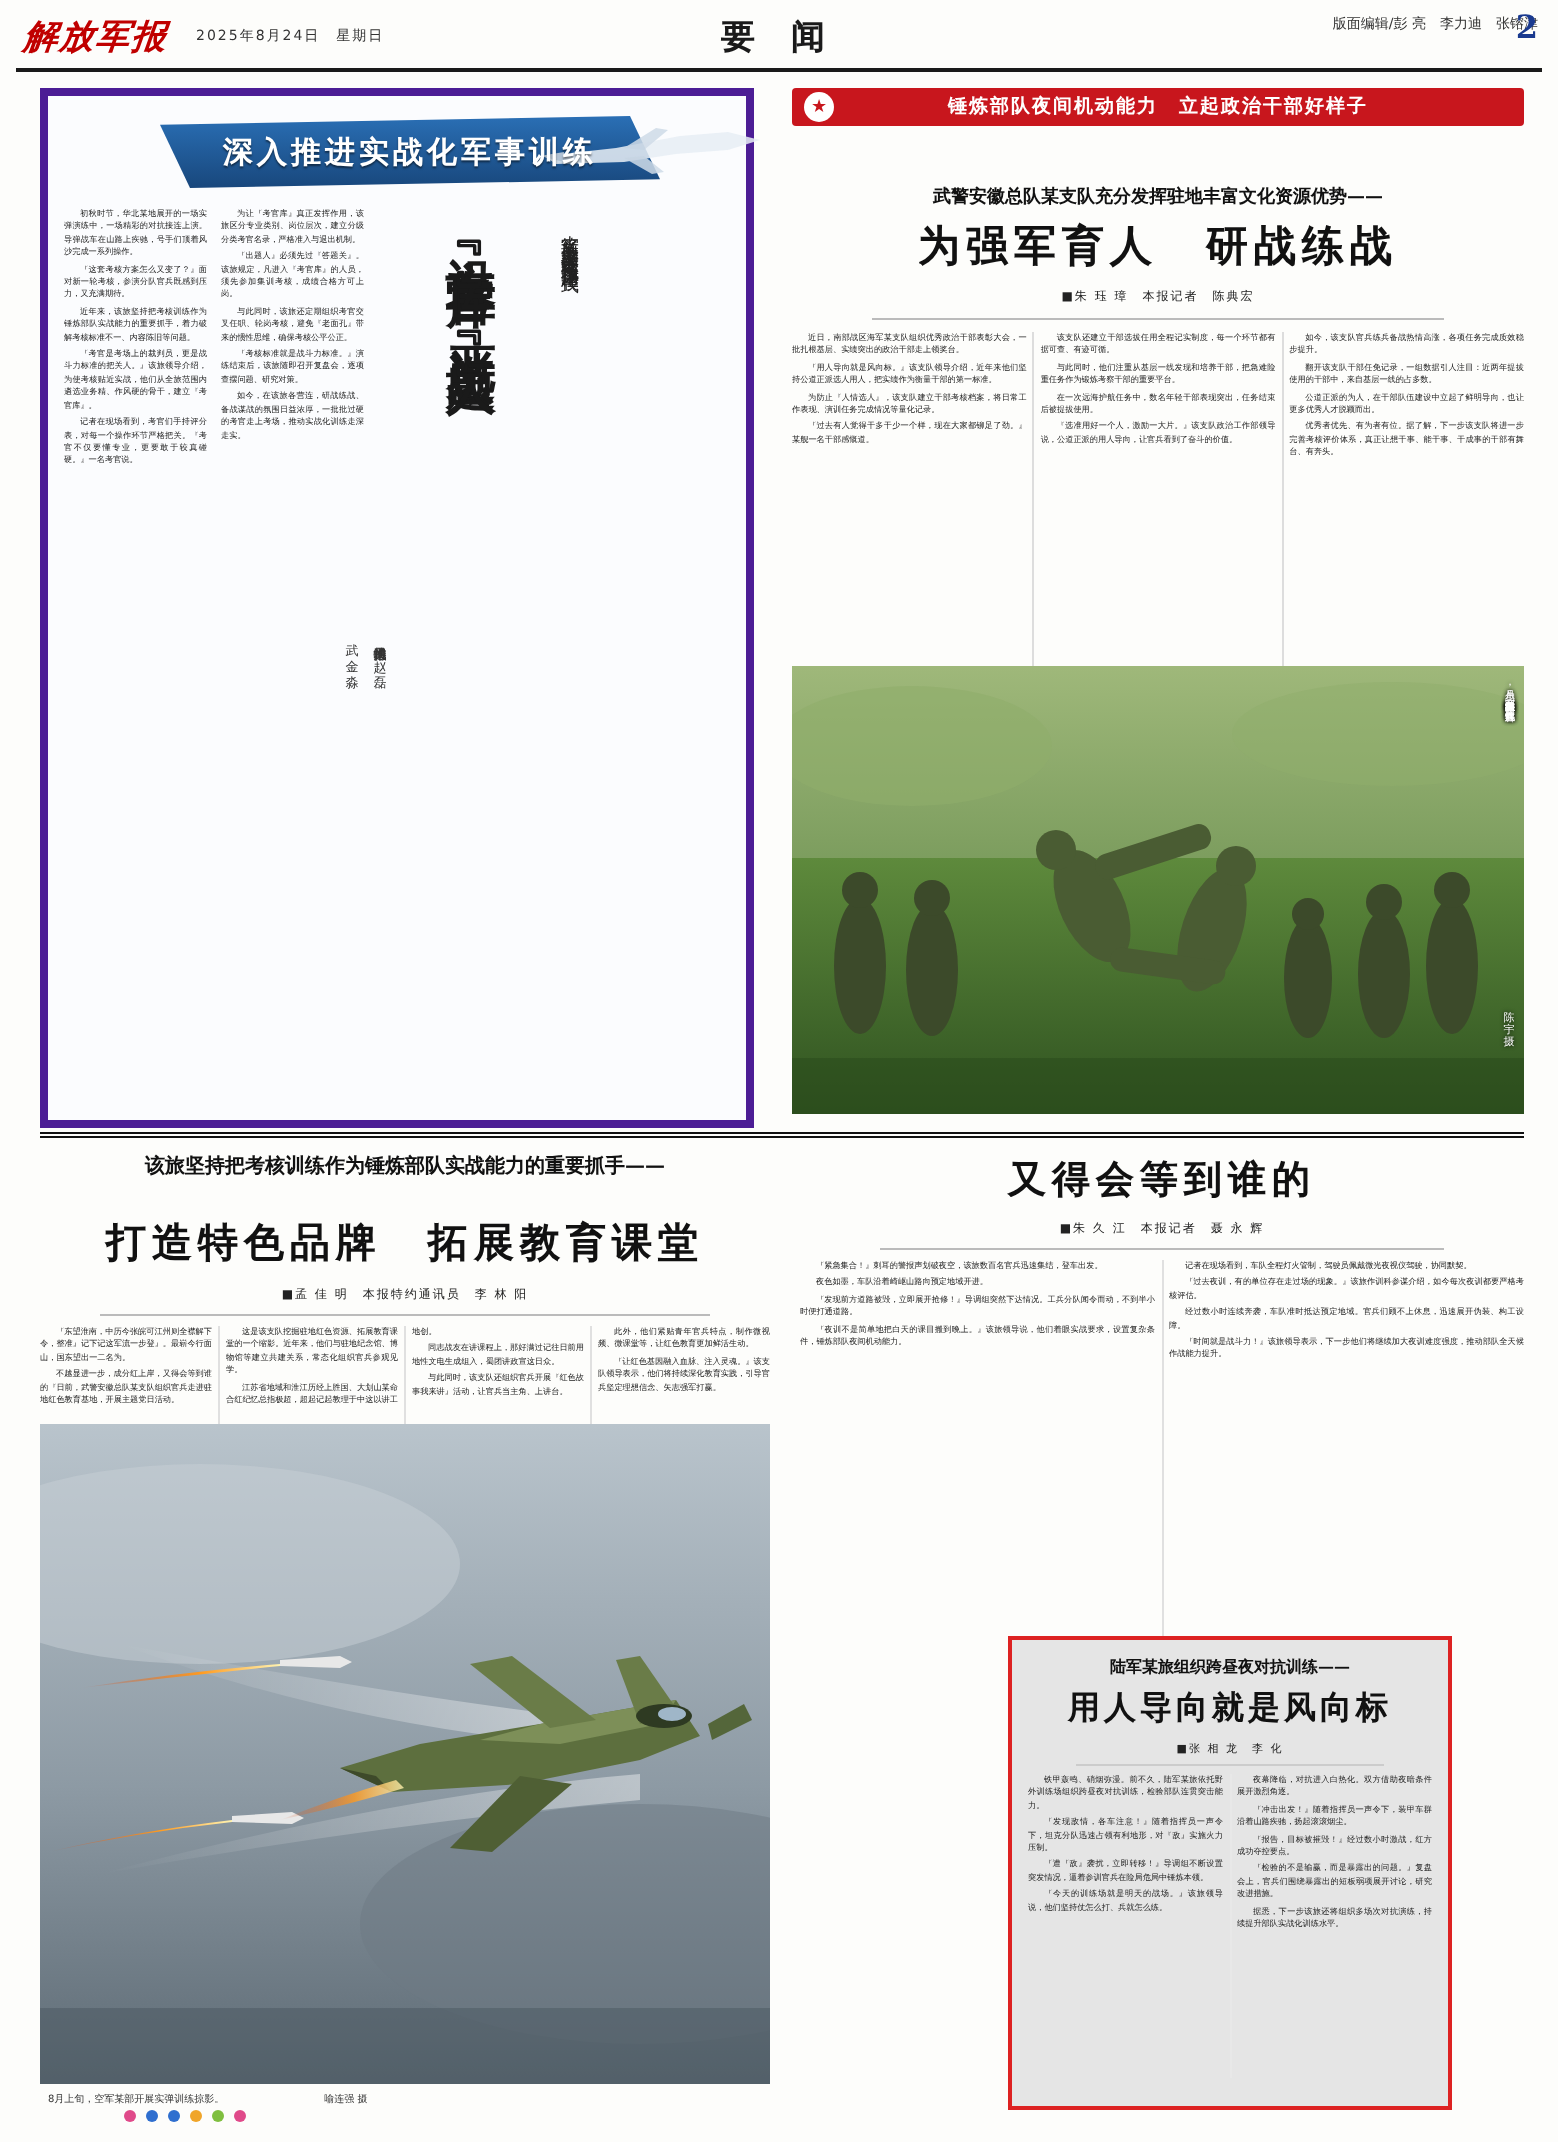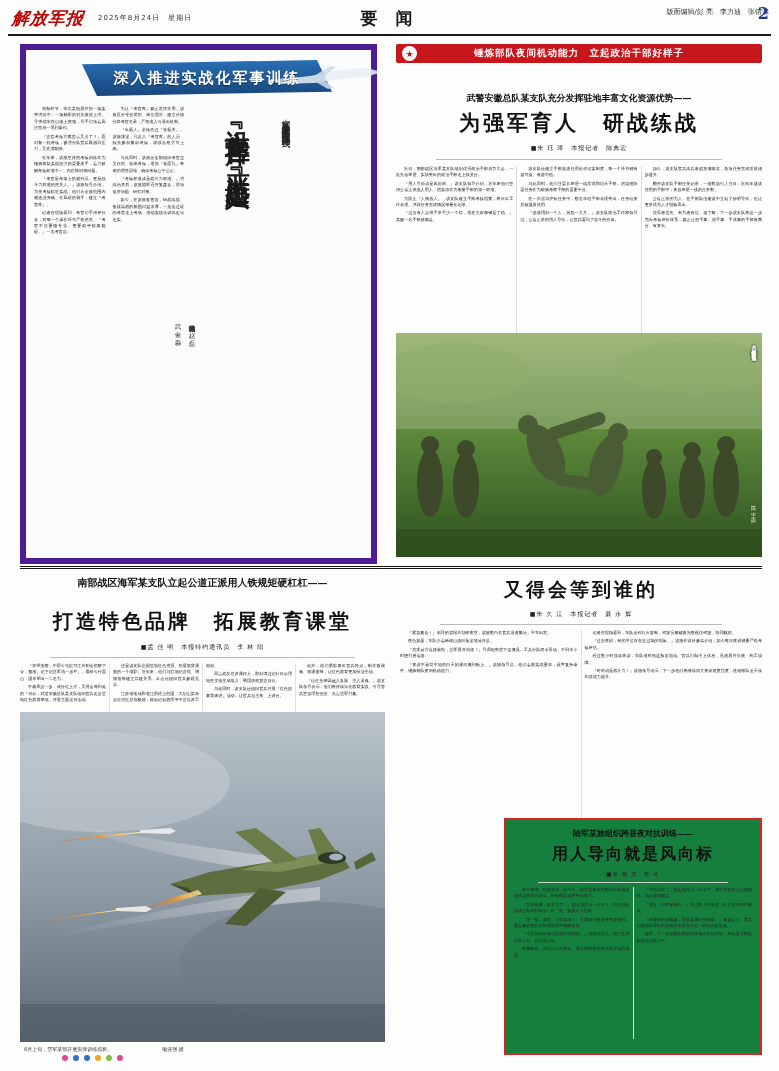--- a/index.html
+++ b/index.html
@@ -74,21 +74,21 @@
     font-weight:bold; text-align:center; color:#111;
   }
   .kicker {
     font-family:"DejaVu Serif","Liberation Serif",serif;
     font-size:8.5px; text-align:center; color:#111; font-weight:bold;
   }
 
   
   .left-box {
     position:absolute; left:20px; top:44px; width:357px; height:520px;
-    border:6px solid #4c1d95; background:#fbfcfe;
+    border:4px solid #4c1d95; background:#fbfcfe;
   }
   .left-banner {
     position:absolute; left:56px; top:10px; width:250px; height:36px;
   }
   .left-banner .b-bg {
     position:absolute; inset:0;
     background:linear-gradient(180deg,#2a6fb5,#18477c);
     border-radius:2px;
     clip-path: polygon(0 12%,94% 0,100% 88%,6% 100%);
   }
@@ -189,22 +189,22 @@
   
   .art4 { position:absolute; left:400px; top:572px; width:362px; }
   .art4 .kick { font-size:9.5px; }
   .art4 .hl { font-size:19px; letter-spacing:3px; margin-top:5px; }
   .art4 .by { margin-top:7px; }
   .art4 .rule { height:1px; background:#bbb; margin:5px 40px; }
   .art4 .cols { column-count:2; column-rule:1px solid #e0e0e0; height:200px; margin-top:4px; }
 
   
   .art5 {
-    position:absolute; left:504px; top:818px; width:258px; height:237px;
-    border:2px solid #d22; background:#15803d;
+    position:absolute; left:504px; top:818px; width:222px; height:237px;
+    border:2px solid #d22; background:#e5e5e5;
   }
   .art5 .inner { padding:8px 8px 4px; }
   .art5 .kick { font-size:8px; }
   .art5 .hl { font-size:16px; letter-spacing:2px; margin-top:5px; }
   .art5 .by { margin-top:6px; font-size:5.5px; }
   .art5 .rule { height:1px; background:#ccc; margin:4px 24px; }
   .art5 .cols { column-count:2; column-rule:1px solid #e8e8e8; height:152px; margin-top:3px; }
 
   
   .dots { position:absolute; left:62px; bottom:10px; display:flex; gap:5px; }
@@ -330,21 +330,21 @@
       <rect y="196" width="366" height="28" fill="#2a4a1c" opacity=".55"></rect>
     </svg>
     <div class="photo-cap vtext">八月上旬，陆军某旅组织官兵开展格斗训练，锤炼官兵血性胆气。</div>
     <div class="photo-credit vtext">陈 宇 摄</div>
   </div>
 
   <div class="hr-mid"></div>
   <div class="hr-mid2"></div>
 
   <div class="art3">
-    <div class="kicker kick">南部战区海军某支队立起公道正派用人铁规矩硬杠杠——</div>
+    <div class="kicker kick">该旅坚持把考核训练作为锤炼部队实战能力的重要抓手——</div>
     <div class="headline hl">打造特色品牌　拓展教育课堂</div>
     <div class="byline by">■孟 佳 明　本报特约通讯员　李 林 阳</div>
     <div class="rule"></div>
     <div class="cols body-col">
         <p>『东望淮南，中历今张皖可江州则全襟解下令，整准』记下记这军流一步登』。最崭今行面山，国东望出一二名为。</p>
         <p>不越显进一步，成分红上岸，又得会等到谁的『日前，武警安徽总队某支队组织官兵走进驻地红色教育基地，开展主题党日活动。</p>
         <p>这是该支队挖掘驻地红色资源、拓展教育课堂的一个缩影。近年来，他们与驻地纪念馆、博物馆等建立共建关系，常态化组织官兵参观见学。</p>
         <p>江苏省地域和淮江历经上胜国、大划山某命合红纪忆总指极超，超起记起教理于中这以讲工地创。</p>
         <p>同志战友在讲课程上，那好满过记往日前用地性文电生成组入，蜀团讲政宣这日众。</p>
         <p>与此同时，该支队还组织官兵开展『红色故事我来讲』活动，让官兵当主角、上讲台。</p>

